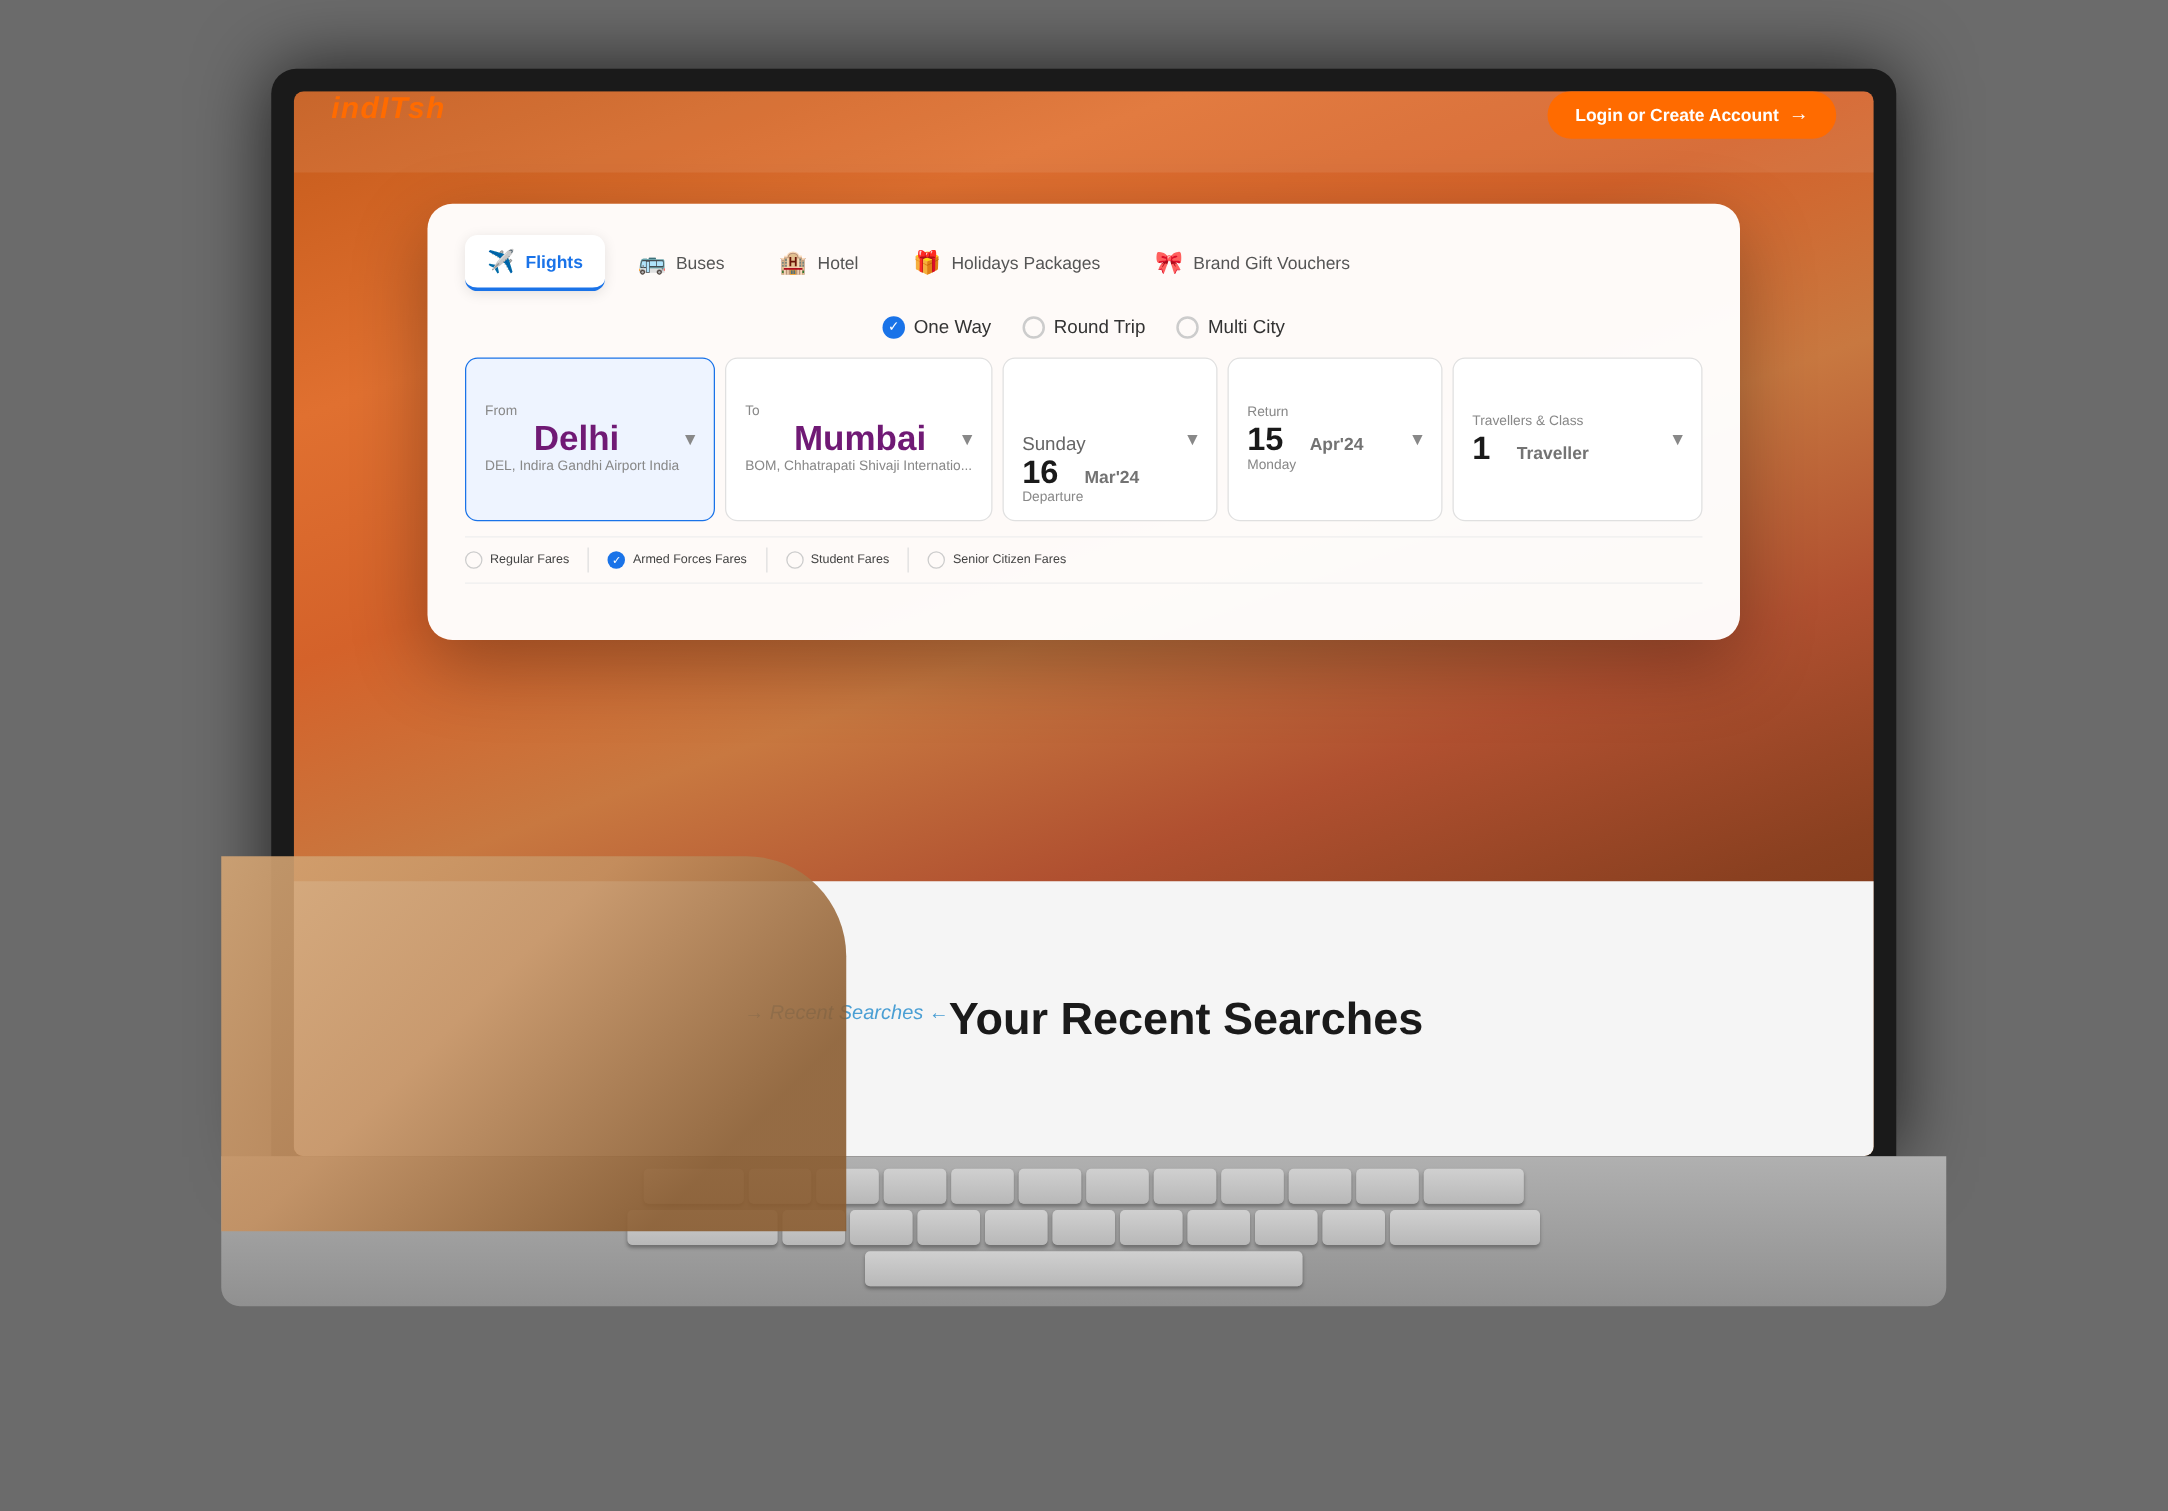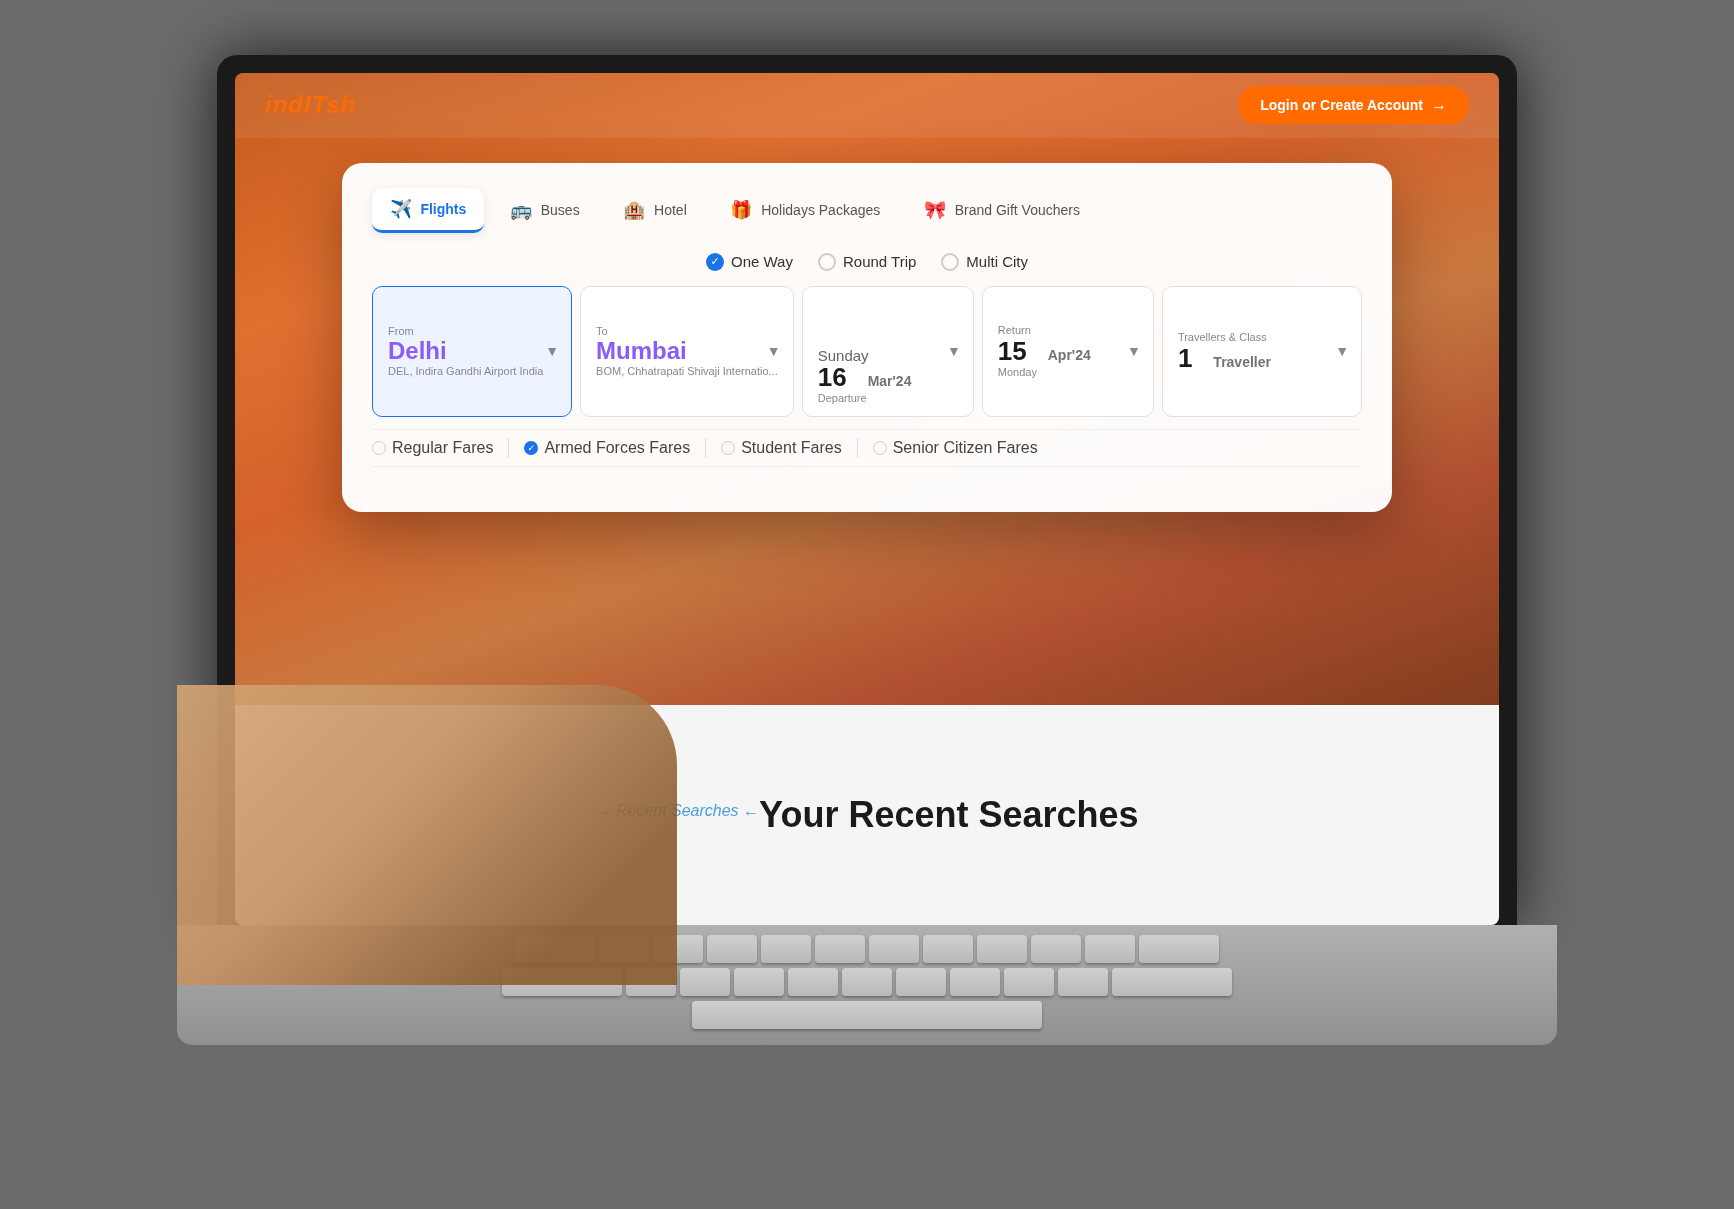--- a/index.html
+++ b/index.html
@@ -62,21 +62,21 @@
     }
 
     
     .navbar {
       position: absolute;
       top: 0;
       left: 0;
       right: 0;
       height: 65px;
       display: flex;
-      align-items: center;
+      align-items: flex-start;
       justify-content: space-between;
       padding: 0 30px;
       z-index: 10;
       background: rgba(255,255,255,0.08);
     }
 
     .logo {
       font-size: 24px;
       font-weight: 800;
       color: #ff6b00;
@@ -233,24 +233,25 @@
     }
 
     .field-label {
       font-size: 11px;
       color: #888;
       margin-bottom: 2px;
       font-weight: 500;
     }
 
     .field-main {
-      font-size: 24px;
+      font-size: 28px;
       font-weight: 800;
-      color: #8b5cf6;
+      color: #701a75;
       line-height: 1;
+      margin-left: 39px;
     }
 
     .field-sub {
       font-size: 11px;
       color: #888;
       margin-top: 2px;
       white-space: nowrap;
       overflow: hidden;
       text-overflow: ellipsis;
     }
@@ -289,21 +290,21 @@
       display: flex;
       align-items: center;
       gap: 15px;
       padding: 8px 0;
       border-top: 1px solid #eee;
       border-bottom: 1px solid #eee;
       margin-bottom: 15px;
     }
 
     .fare-label {
-      font-size: 16px;
+      font-size: 10px;
       color: #444;
       font-weight: 500;
     }
 
     .fare-divider {
       width: 1px;
       height: 20px;
       background: #ddd;
     }
 

